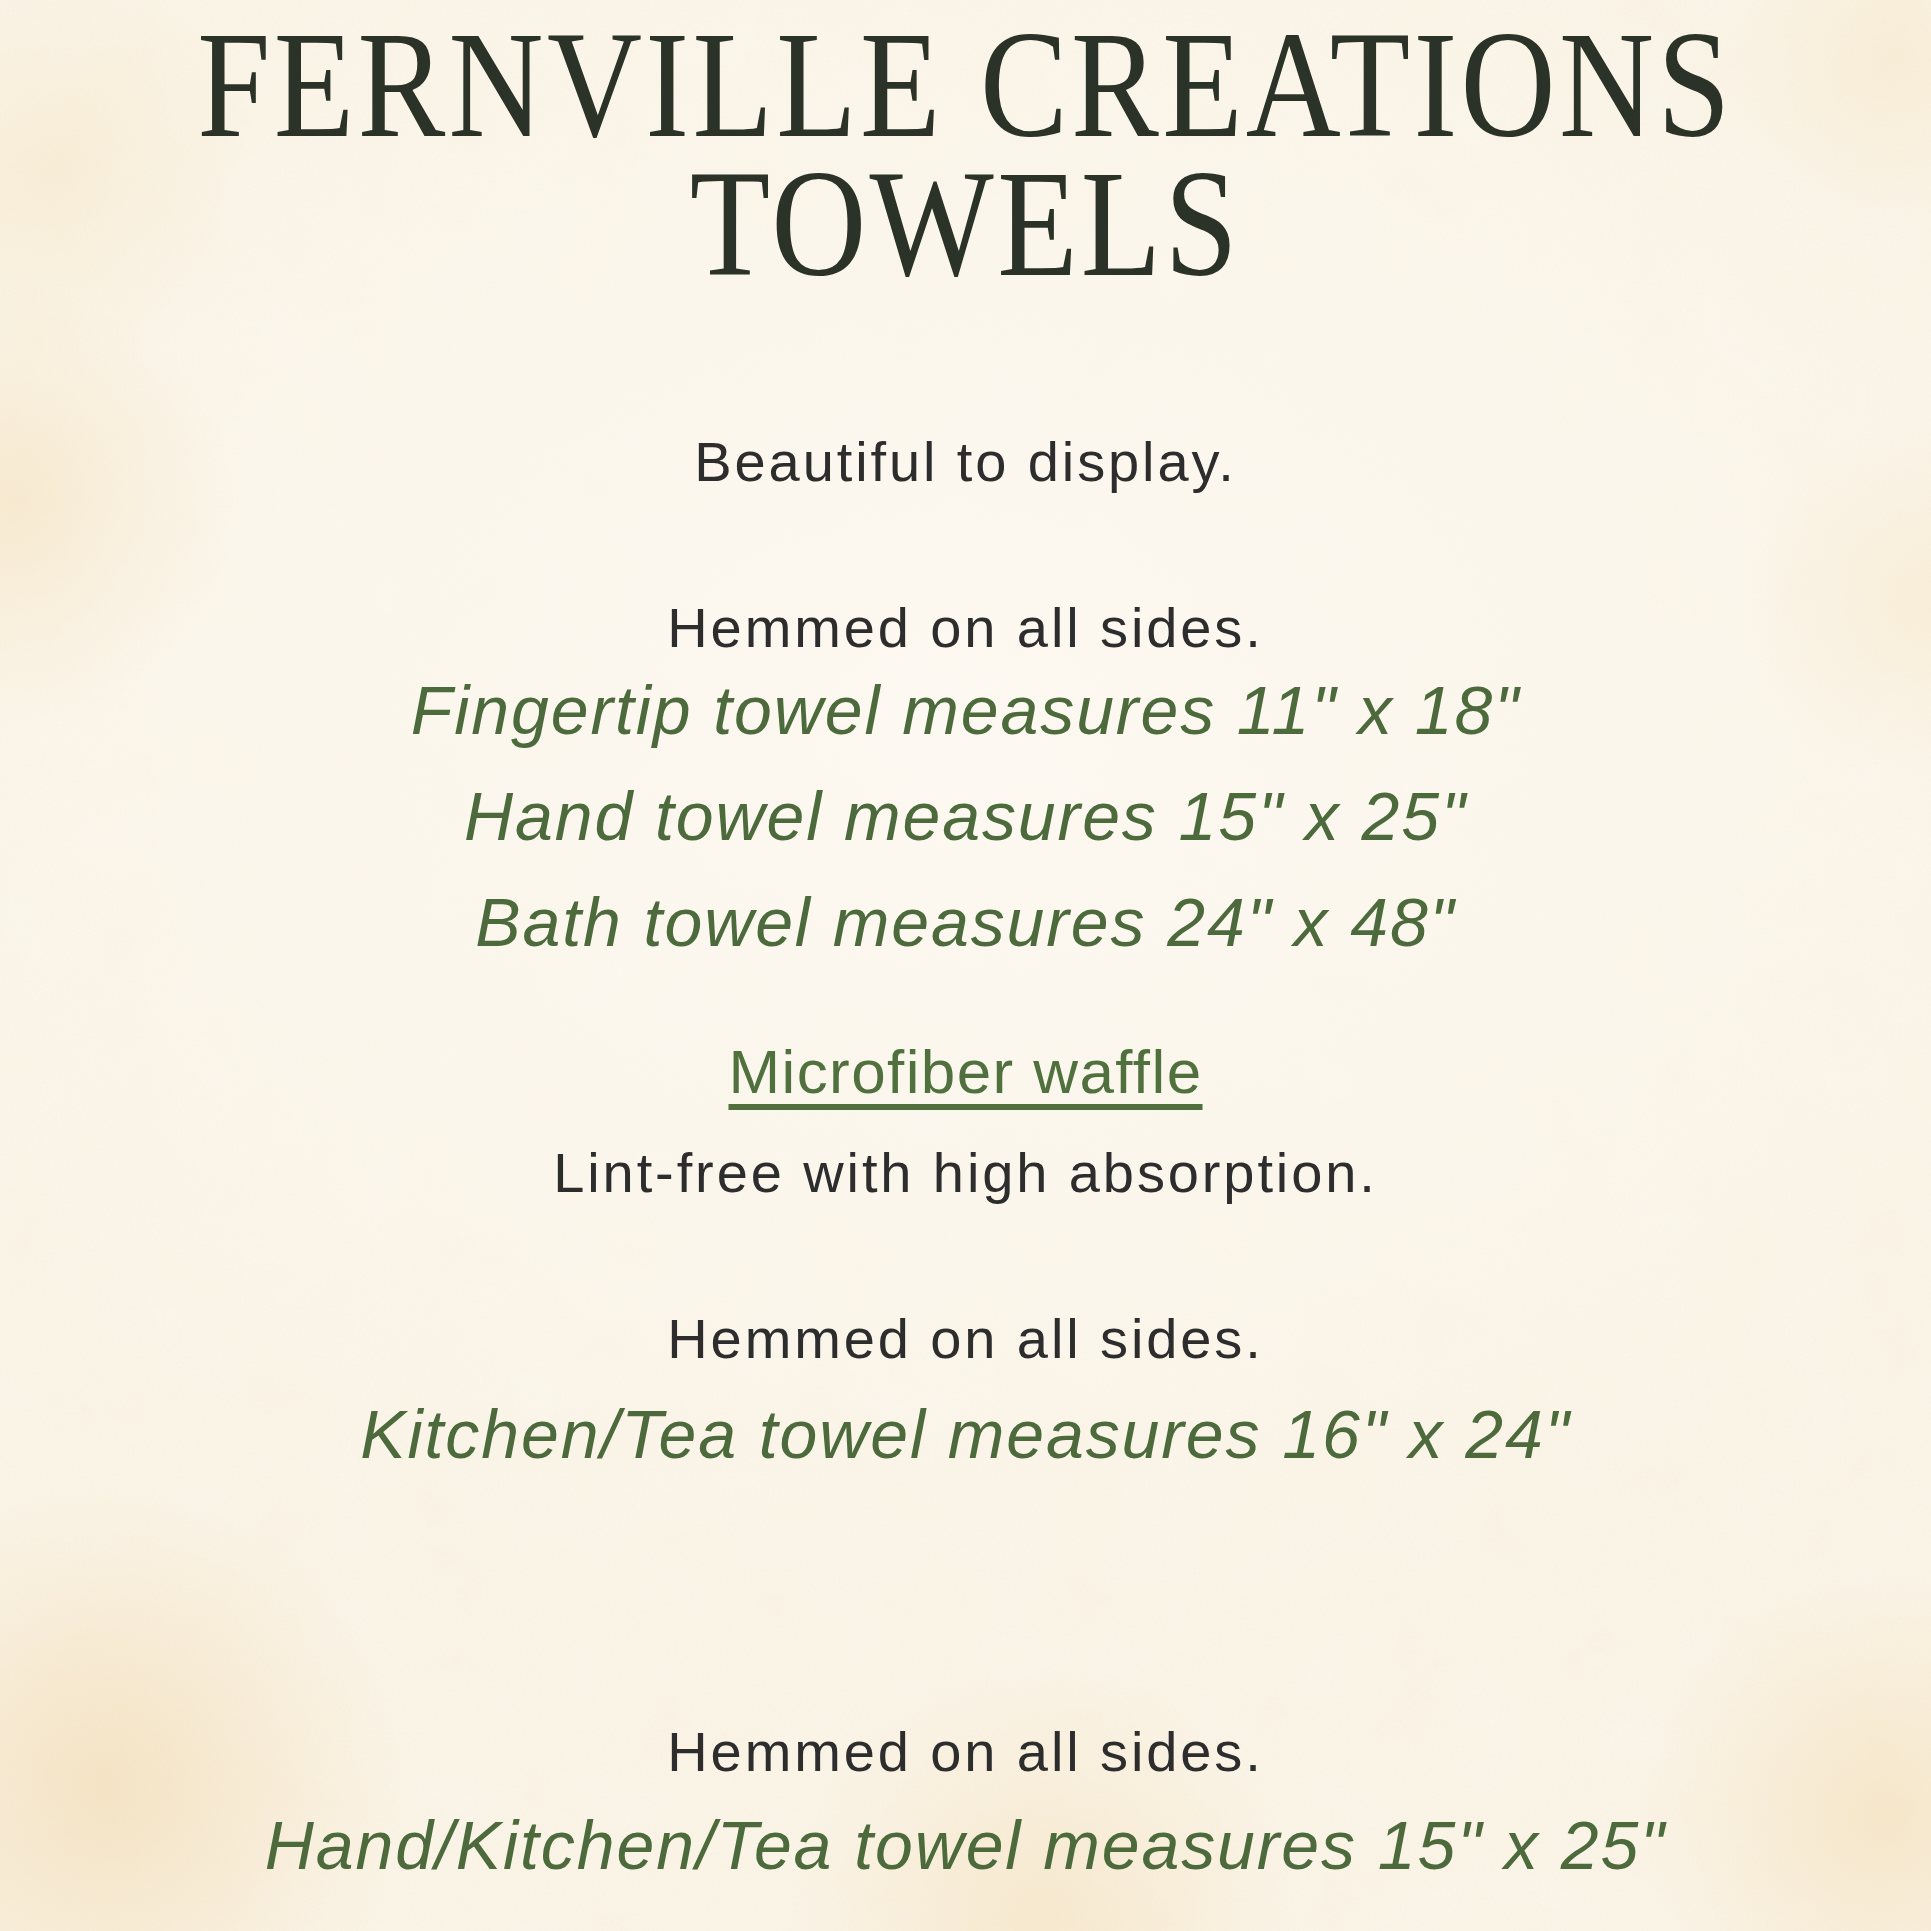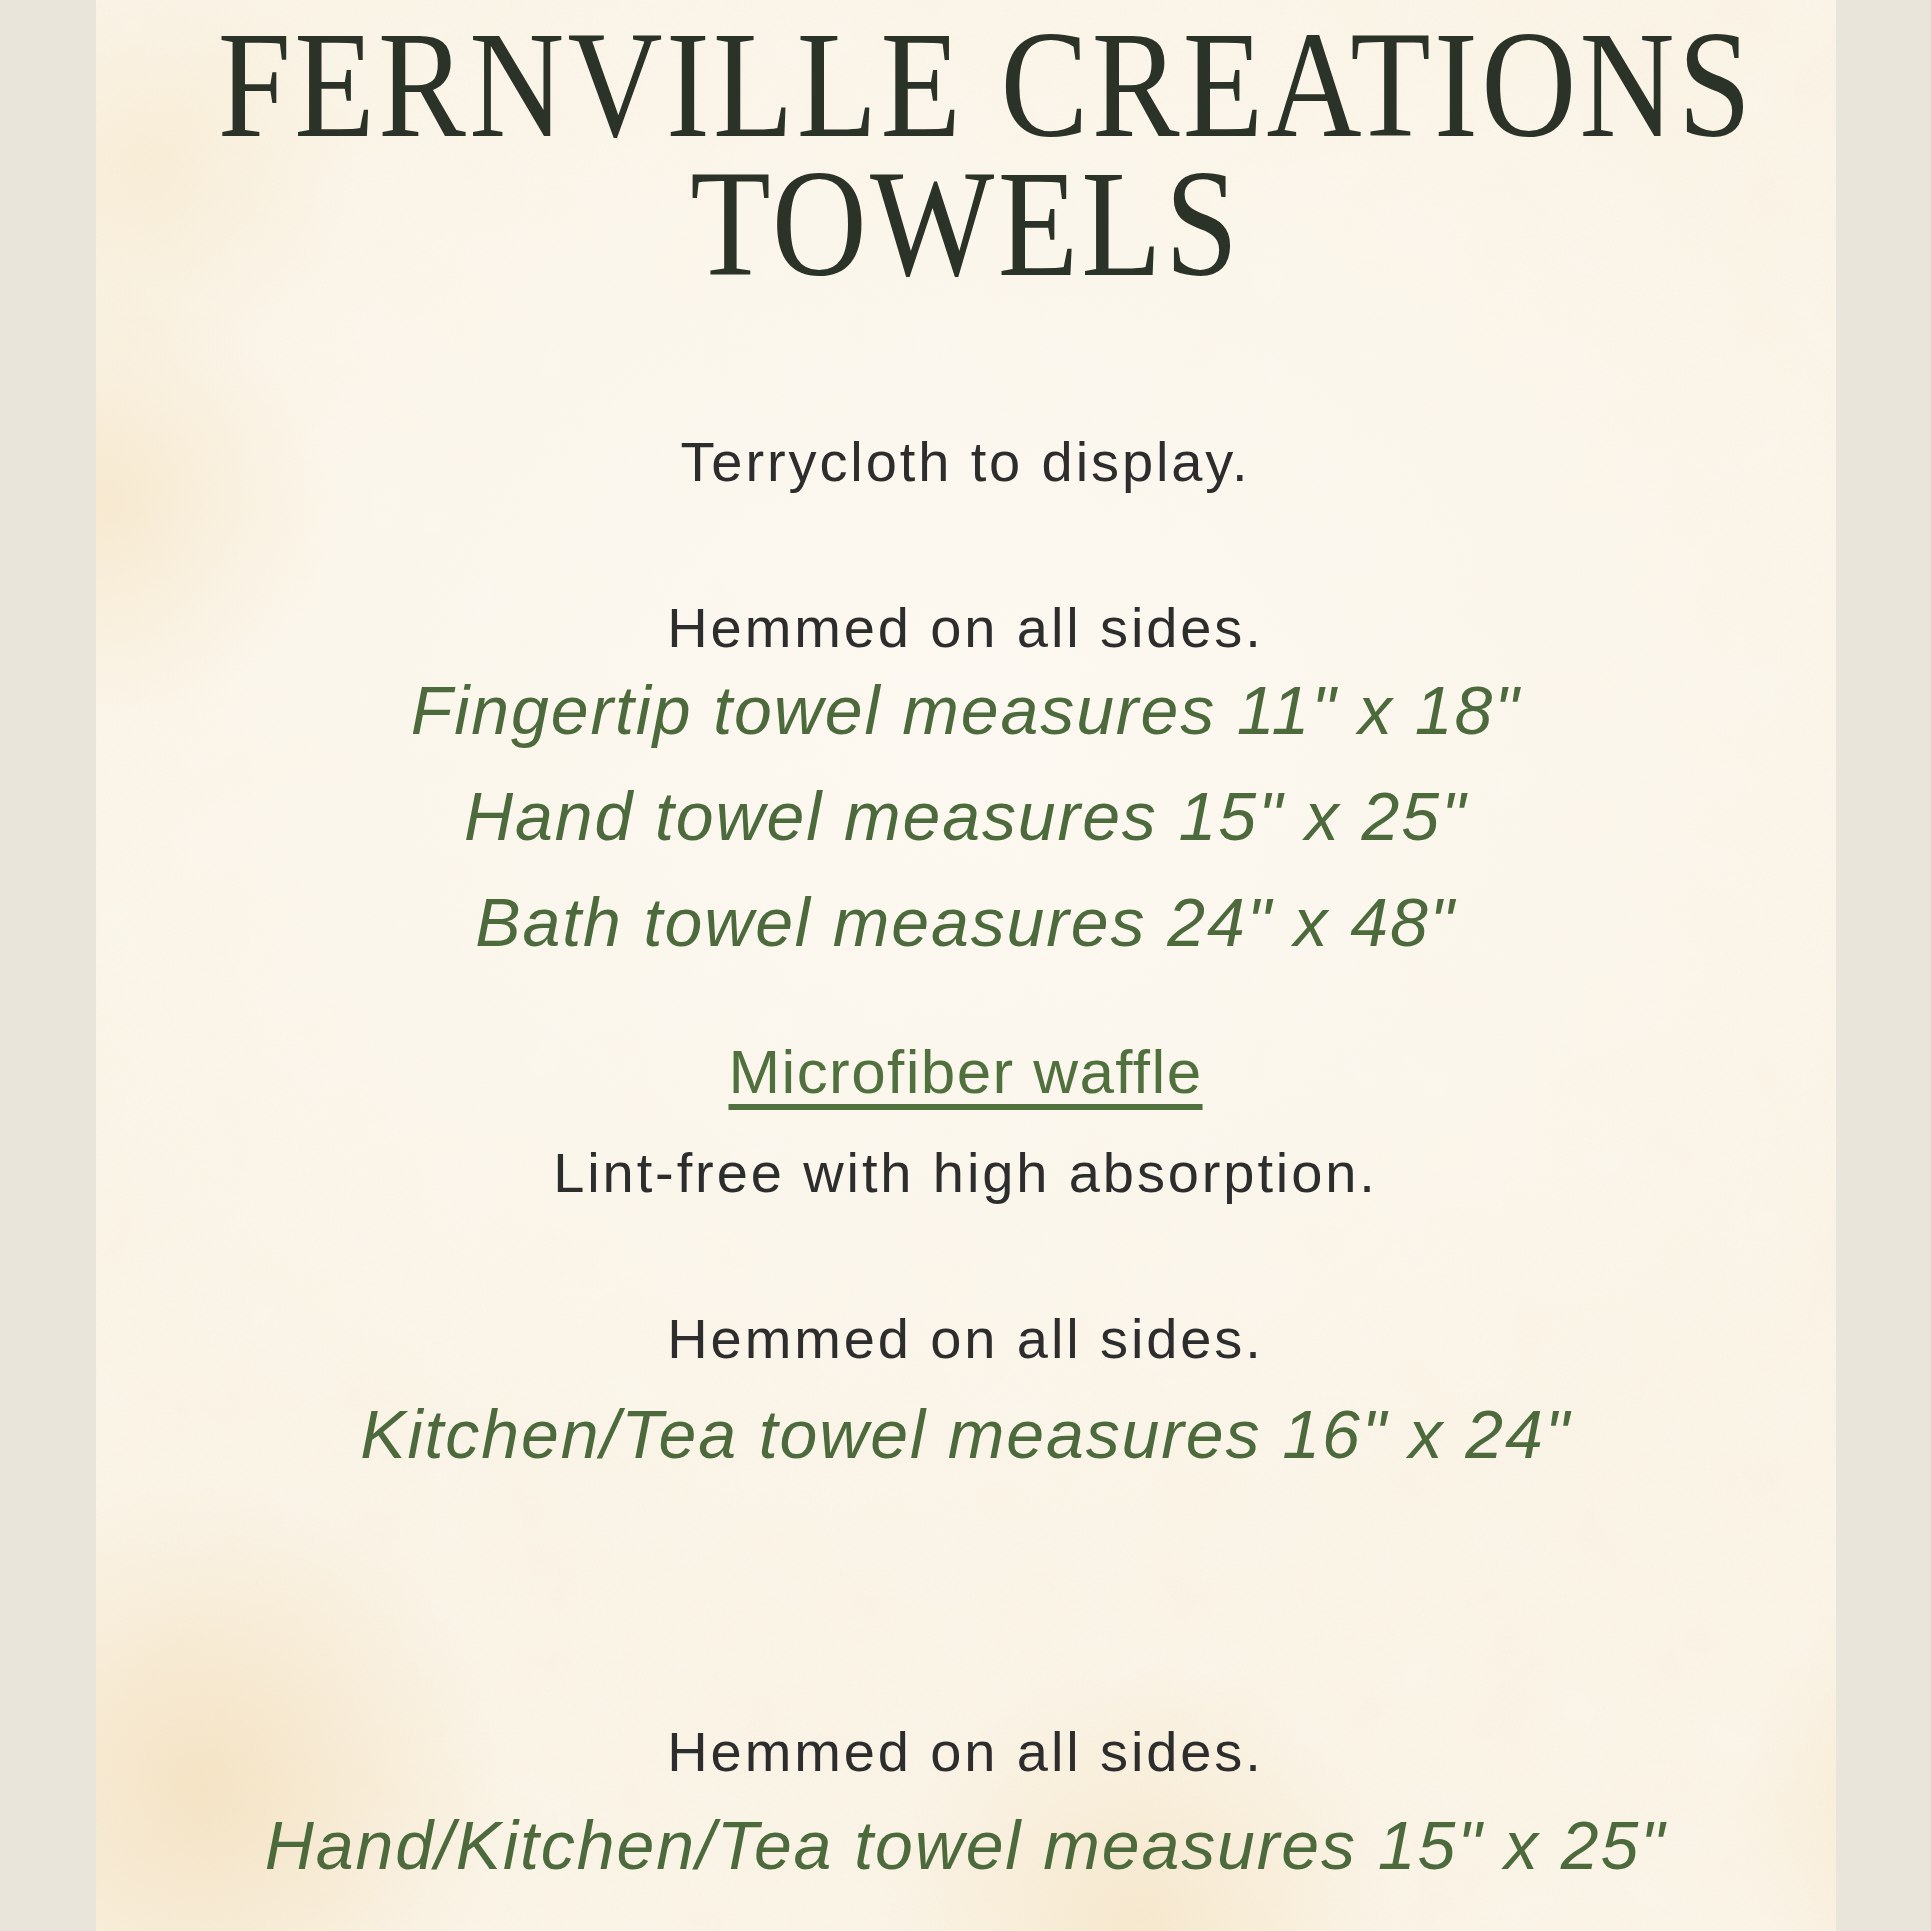--- a/index.html
+++ b/index.html
@@ -1,18 +1,18 @@
 <!DOCTYPE html>
 <html><head>
 <meta charset="utf-8">
 <style>
   html, body { margin: 0; padding: 0; background: #e9e5da; }
   .poster {
     position: relative;
-    width: 1740px;
+    width: 1931px;
     height: 1931px;
     margin: 0 auto;
     background: #faf6ec;
     overflow: hidden;
     font-family: "Liberation Sans", "DejaVu Sans", sans-serif;
   }
   .texture-svg {
     position: absolute;
     inset: 0;
     z-index: 0;
@@ -126,21 +126,21 @@
     <rect x="0" y="0" width="2000" height="2000" filter="url(#grainFine)"></rect>
     <rect x="0" y="0" width="2000" height="2000" filter="url(#grainBlotch)"></rect>
   </svg>
 
   <div class="corner-blotches"></div>
   <div class="center-vignette"></div>
 
   <div class="line title-line t1">FERNVILLE CREATIONS</div>
   <div class="line title-line t2">TOWELS</div>
 
-  <div class="line feature-line b1">Terrycloth to display.</div>
+  <div class="line feature-line b1">Beautiful to display.</div>
   <div class="line feature-line b3">Hemmed on all sides.</div>
   <div class="line measure-line g1">Fingertip towel measures 11" x 18"</div>
   <div class="line measure-line g2">Hand towel measures 15" x 25"</div>
   <div class="line measure-line g3">Bath towel measures 24" x 48"</div>
 
   <div class="line section-heading h2">Microfiber waffle</div>
   <div class="line feature-line b4">Lint-free with high absorption.</div>
   <div class="line feature-line b6">Hemmed on all sides.</div>
   <div class="line measure-line g4">Kitchen/Tea towel measures 16" x 24"</div>
 

